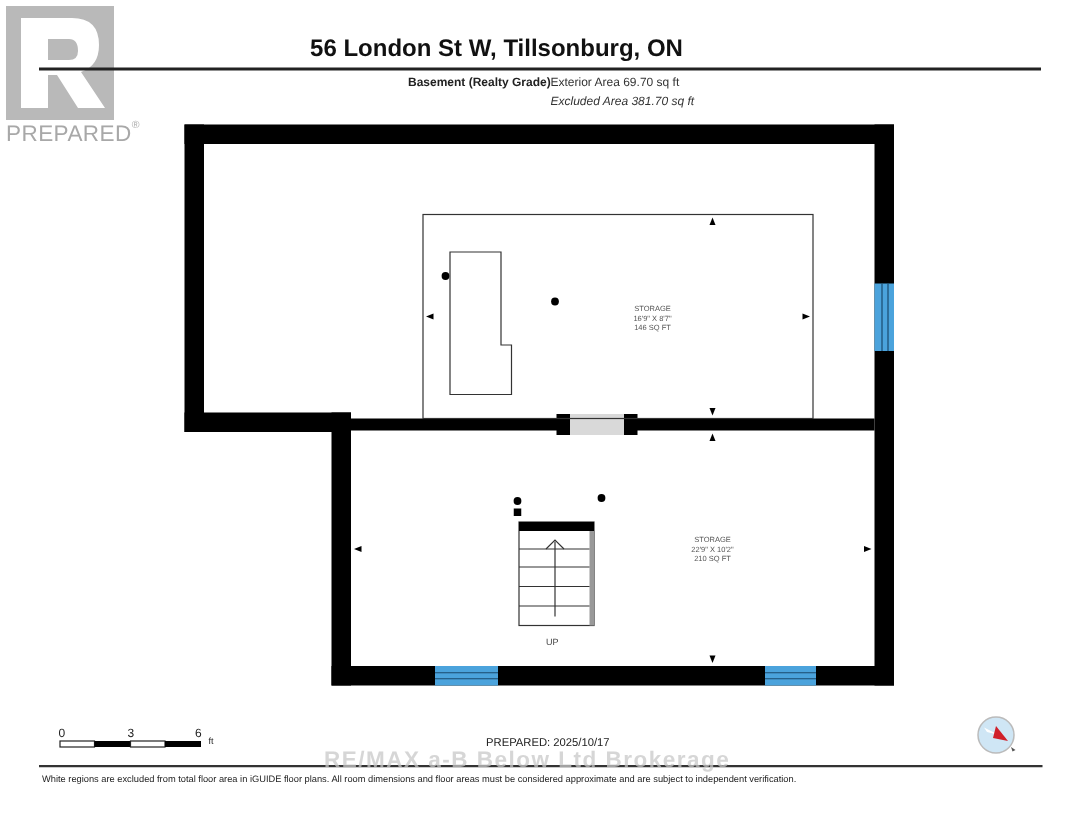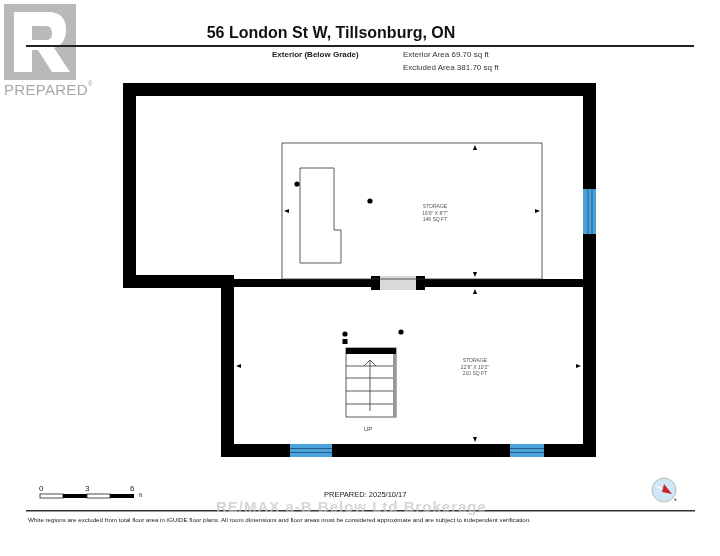--- a/index.html
+++ b/index.html
@@ -21,21 +21,21 @@
       font-weight: normal;
     }
     .logo-text sup { font-size: 7px; vertical-align: top; position: relative; top: -1px; }
 
     .title {
       left: 0; width: 662px; top: 24px; text-align: center;
       font-size: 16px; font-weight: bold; color: #111;
     }
     .rule { background: #222; height: 2px; }
     .level-label { font-size: 8px; font-weight: bold; color: #222; }
-    .area-line { font-size: 8px; color: #333; margin-left: 36px; }
+    .area-line { font-size: 8px; color: #333; }
 
     .plan { left: 0; top: 0; width: 720px; height: 556px; }
 
     .room-label {
       font-size: 5px; color: #555; text-align: center; line-height: 6.5px;
       text-transform: uppercase;
     }
     .up-label { font-size: 6px; color: #444; }
 
     .scale-num { font-size: 8px; color: #222; }
@@ -55,23 +55,23 @@
   <svg class="abs logo-r" viewBox="0 0 72 76">
     <rect x="0" y="0" width="72" height="76" fill="#b9b9b9"></rect>
     <path d="M10 8 H44 Q62 8 62 26 Q62 40 50 44 L66 68 H48 L34 46 H28 V68 H10 Z" fill="#ffffff"></path>
     <path d="M28 22 H42 Q48 22 48 30 Q48 36 42 36 H28 Z" fill="#b9b9b9"></path>
   </svg>
 </div>
 <div class="abs logo-text"><span>PREPARED</span><sup>®</sup></div>
 
 <div class="abs title">56 London St W, Tillsonburg, ON</div>
 <div class="abs rule" style="left:26px; top:45px; width:668px;"></div>
-<div class="abs level-label" style="left:272px; top:50px;">Exterior (Below Grade)</div>
+<div class="abs level-label" style="left:272px; top:50px;">Basement (Realty Grade)</div>
 <div class="abs area-line" style="left:367px; top:50px;">Exterior Area 69.70 sq ft</div>
-<div class="abs area-line" style="left:367px; top:63px;">Excluded Area 381.70 sq ft</div>
+<div class="abs area-line" style="left:367px; top:63px;font-style:italic;">Excluded Area 381.70 sq ft</div>
 
 <svg class="abs plan" viewBox="0 0 720 556">
 
   <g fill="#000">
 
     <rect x="123" y="83" width="473" height="13"></rect>
 
     <rect x="123" y="83" width="13" height="205"></rect>
 
     <rect x="123" y="275" width="111" height="13"></rect>

